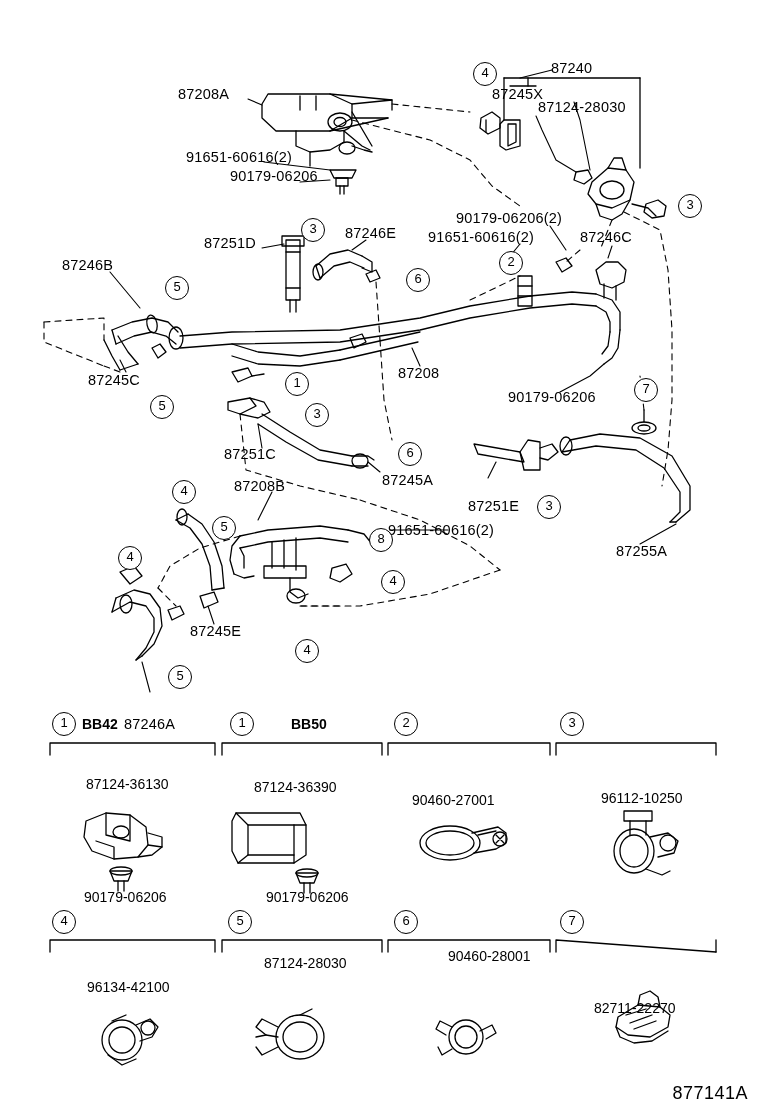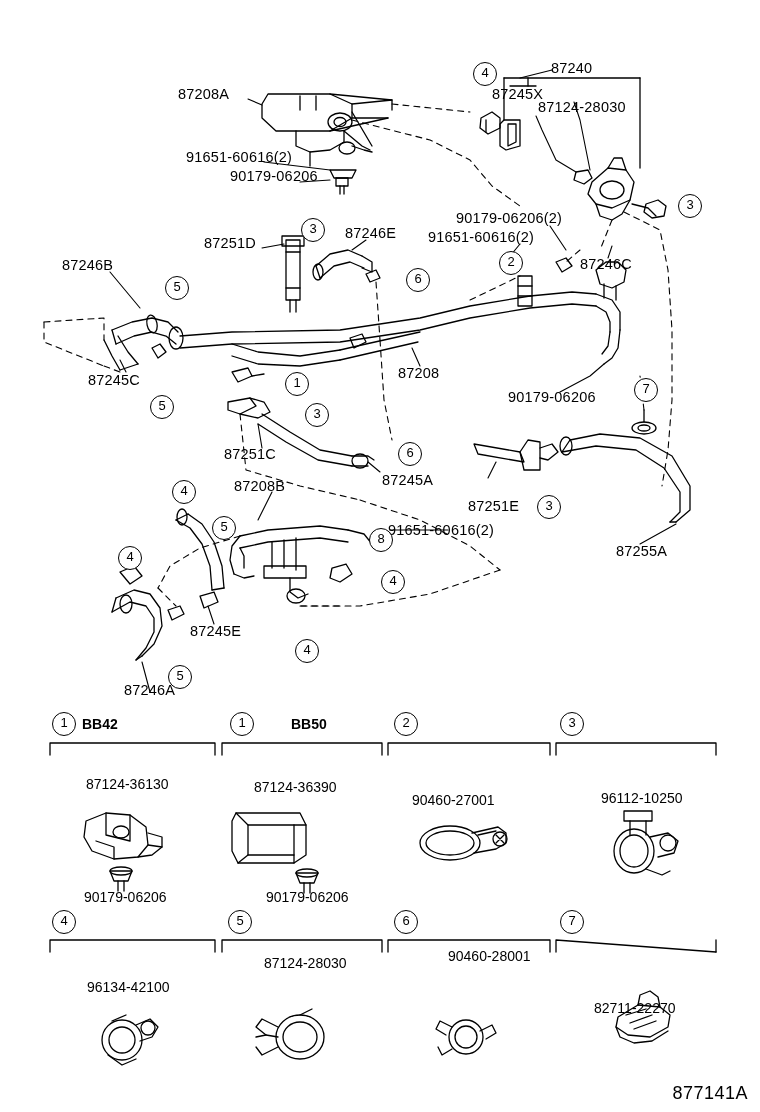--- a/index.html
+++ b/index.html
@@ -205,35 +205,35 @@
 
 
 <div class="lbl" style="left:178px;top:86px;">87208A</div>
 <div class="lbl" style="left:551px;top:60px;">87240</div>
 <div class="lbl" style="left:492px;top:86px;">87245X</div>
 <div class="lbl" style="left:538px;top:99px;">87124-28030</div>
 <div class="lbl" style="left:186px;top:149px;">91651-60616(2)</div>
 <div class="lbl" style="left:230px;top:168px;">90179-06206</div>
 <div class="lbl" style="left:456px;top:210px;">90179-06206(2)</div>
 <div class="lbl" style="left:428px;top:229px;">91651-60616(2)</div>
-<div class="lbl" style="left:580px;top:229px;margin-top:27px;">87246C</div>
+<div class="lbl" style="left:580px;top:229px;">87246C</div>
 <div class="lbl" style="left:204px;top:235px;">87251D</div>
 <div class="lbl" style="left:329px;top:225px;margin-left:16px;">87246E</div>
 <div class="lbl" style="left:62px;top:257px;">87246B</div>
 <div class="lbl" style="left:88px;top:372px;">87245C</div>
 <div class="lbl" style="left:398px;top:365px;">87208</div>
 <div class="lbl" style="left:508px;top:389px;">90179-06206</div>
 <div class="lbl" style="left:224px;top:446px;">87251C</div>
 <div class="lbl" style="left:382px;top:472px;">87245A</div>
 <div class="lbl" style="left:468px;top:498px;text-align:center;">87251E</div>
 <div class="lbl" style="left:234px;top:478px;">87208B</div>
 <div class="lbl" style="left:388px;top:522px;">91651-60616(2)</div>
 <div class="lbl" style="left:616px;top:543px;">87255A</div>
 <div class="lbl" style="left:190px;top:623px;">87245E</div>
-<div class="lbl" style="left:124px;top:682px;text-align:right;">87246A</div>
+<div class="lbl" style="left:124px;top:716px;text-align:right;">87246A</div>
 
 
 <div class="cirnum" style="left:473px;top:62px;">4</div>
 <div class="cirnum" style="left:678px;top:194px;">3</div>
 <div class="cirnum" style="left:301px;top:218px;">3</div>
 <div class="cirnum" style="left:499px;top:251px;">2</div>
 <div class="cirnum" style="left:406px;top:268px;">6</div>
 <div class="cirnum" style="left:165px;top:276px;">5</div>
 <div class="cirnum" style="left:285px;top:372px;">1</div>
 <div class="cirnum" style="left:150px;top:395px;">5</div>

